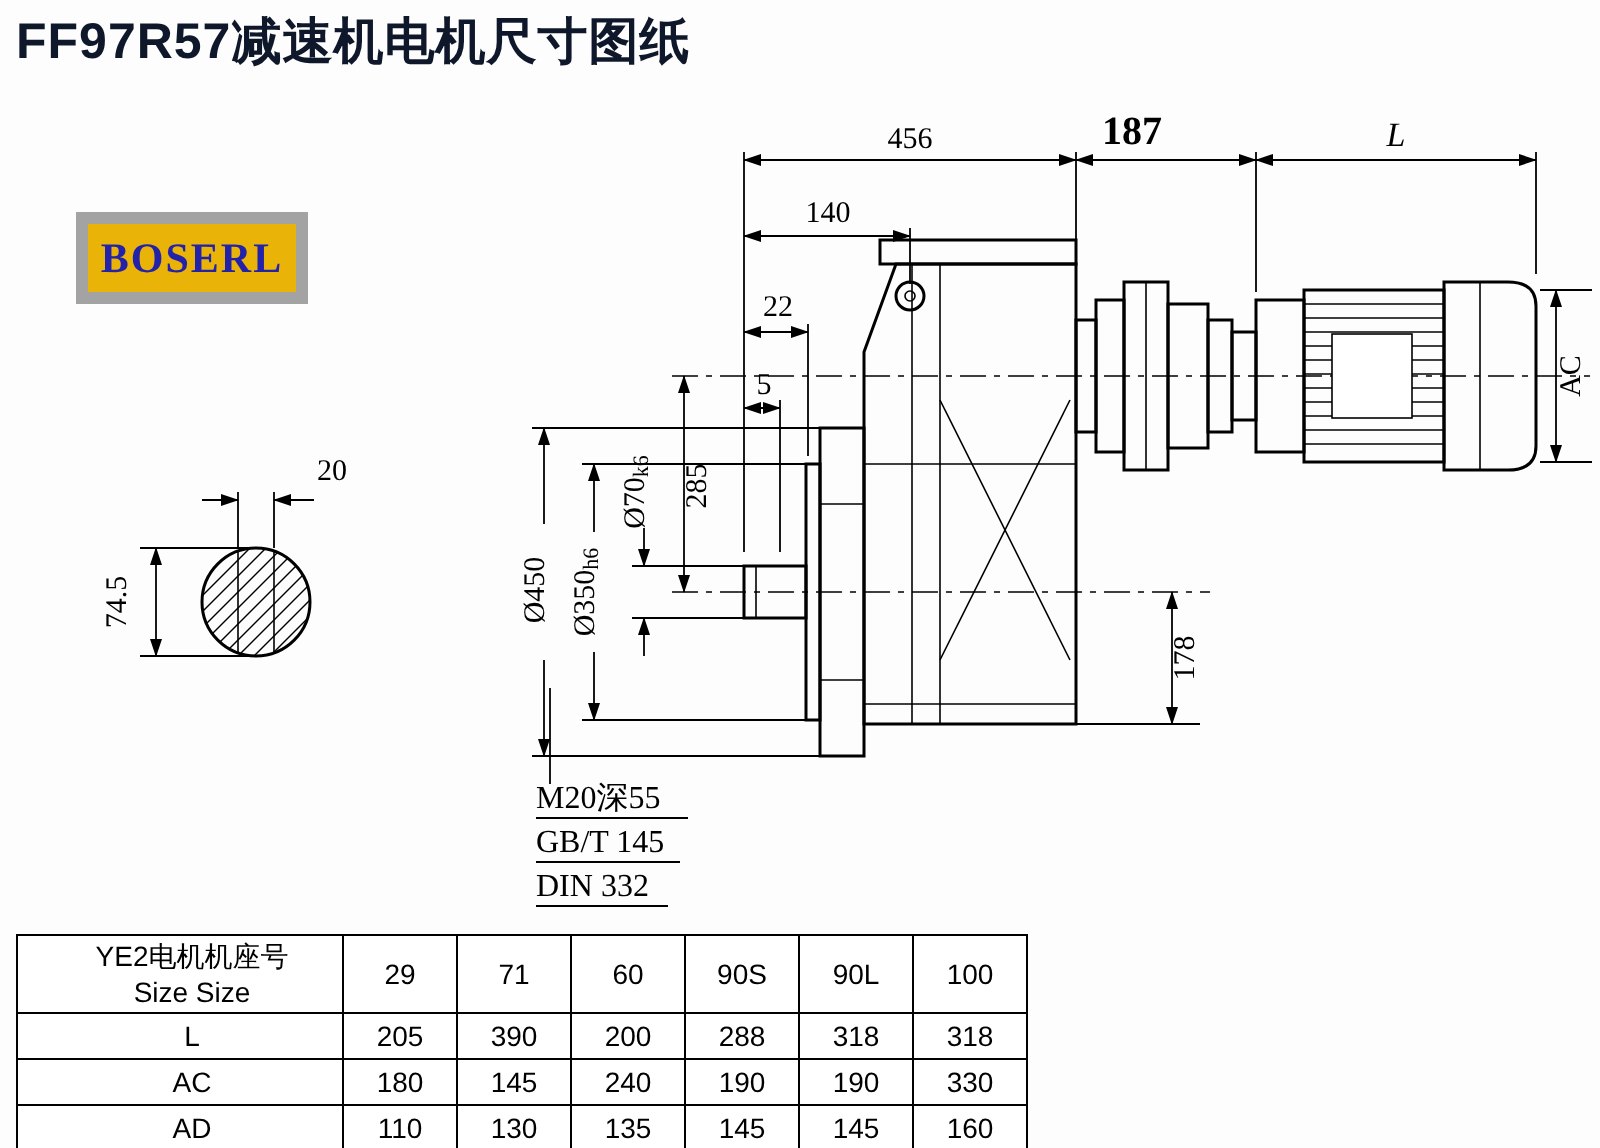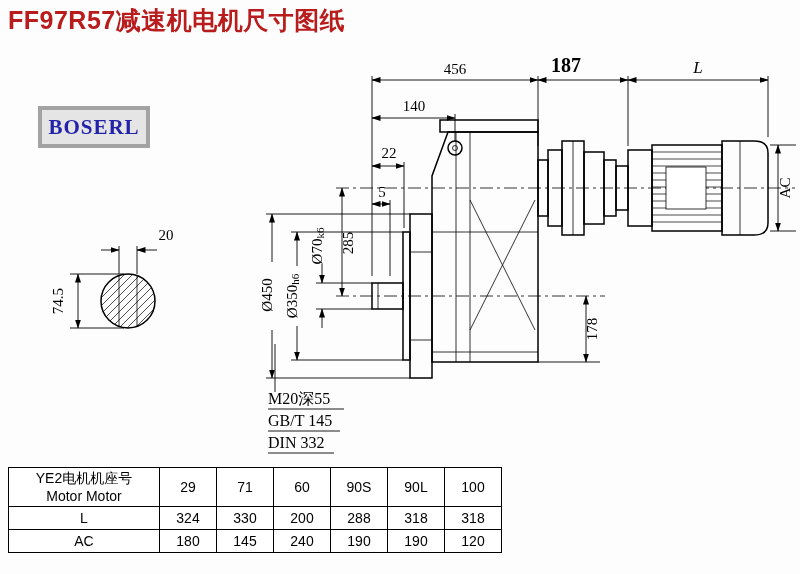--- a/index.html
+++ b/index.html
@@ -1,40 +1,40 @@
 <!DOCTYPE html>
 <html><head>
 <meta charset="utf-8">
 <style>
   html,body{margin:0;padding:0;}
   body{width:800px;height:574px;position:relative;background:#fdfdfd;font-family:"Liberation Sans",sans-serif;overflow:hidden;color:#000;}
   .title{position:absolute;left:8px;top:4px;font-size:25px;font-weight:bold;letter-spacing:.5px;white-space:nowrap;}
-  .logo-box{position:absolute;left:38px;top:106px;width:104px;height:34px;border:4px solid #a3a3a3;background:#e5e5e5;display:flex;align-items:center;justify-content:center;}
+  .logo-box{position:absolute;left:38px;top:106px;width:104px;height:34px;border:6px solid #a3a3a3;background:#eab308;display:flex;align-items:center;justify-content:center;}
   .logo-text{font-family:"Liberation Serif",serif;font-weight:bold;font-size:21px;letter-spacing:1px;}
   svg.drawing{position:absolute;left:0;top:0;}
   svg text{font-family:"Liberation Serif",serif;font-size:15px;fill:#000;}
   svg .big{font-size:20px;font-weight:bold;}
   svg .lbl-l{font-size:17px;font-style:italic;}
   svg .sub{font-size:11px;}
   svg .note{font-size:16px;}
   .outline{fill:none;stroke:#000;stroke-width:1.5;}
   .thin{fill:none;stroke:#000;stroke-width:.8;}
   .dim{fill:none;stroke:#000;stroke-width:.9;}
   .cl{fill:none;stroke:#000;stroke-width:.8;stroke-dasharray:13 4 3 4;}
   .hatch line{stroke:#000;stroke-width:.7;}
   .size-table{position:absolute;left:8px;top:467px;border-collapse:collapse;text-align:center;font-size:14px;background:#fff;}
   .size-table th,.size-table td{border:1px solid #000;font-weight:normal;padding:0;width:56px;height:22px;}
-  .size-table .label-col{width:150px;}
+  .size-table .label-col{width:150px;padding-left:12px;}
   .size-table tr.hdr th{height:38px;}
   .hdr-line{display:block;line-height:18px;}
 </style>
 </head>
 <body>
 
-<div class="title" style="color: #b91c1c;">FF97R57减速机电机尺寸图纸</div>
+<div class="title" style="color: #0f172a;">FF97R57减速机电机尺寸图纸</div>
 
 <div class="logo-box">
   <span class="logo-text" style="color: rgb(34, 34, 170);">BOSERL</span>
 </div>
 
 <svg class="drawing" width="800" height="460" viewBox="0 0 800 460">
   <defs>
     <marker id="ar" viewBox="0 0 9 6" markerWidth="9" markerHeight="6" refX="8.5" refY="3" orient="auto-start-reverse" markerUnits="userSpaceOnUse">
       <path d="M0,0 L9,3 L0,6 Z" fill="#000"></path>
     </marker>
@@ -198,41 +198,50 @@
     <text class="note" x="268" y="448">DIN 332</text>
     <line class="dim" x1="268" y1="453" x2="334" y2="453"></line>
   </g>
 </svg>
 
 <table class="size-table">
   <tbody>
     <tr class="hdr">
       <th class="label-col">
         <span class="hdr-line">YE2电机机座号</span>
-        <span class="hdr-line">Motor Motor</span>
+        <span class="hdr-line">Size Size</span>
       </th>
       <th>29</th>
       <th>71</th>
       <th>60</th>
       <th>90S</th>
       <th>90L</th>
       <th>100</th>
     </tr>
     <tr>
       <td class="label-col">L</td>
-      <td>324</td>
-      <td>330</td>
+      <td>205</td>
+      <td>390</td>
       <td>200</td>
       <td>288</td>
       <td>318</td>
       <td>318</td>
     </tr>
     <tr>
       <td class="label-col">AC</td>
       <td>180</td>
       <td>145</td>
       <td>240</td>
       <td>190</td>
       <td>190</td>
-      <td>120</td>
+      <td>330</td>
+    </tr>
+    <tr>
+      <td class="label-col">AD</td>
+      <td>110</td>
+      <td>130</td>
+      <td>135</td>
+      <td>145</td>
+      <td>145</td>
+      <td>160</td>
     </tr>
   </tbody>
 </table>
 
 </body></html>

